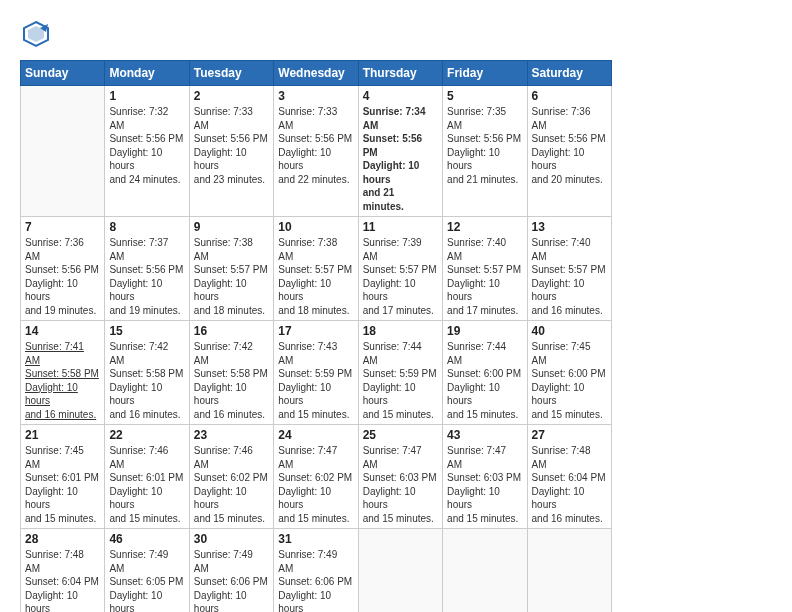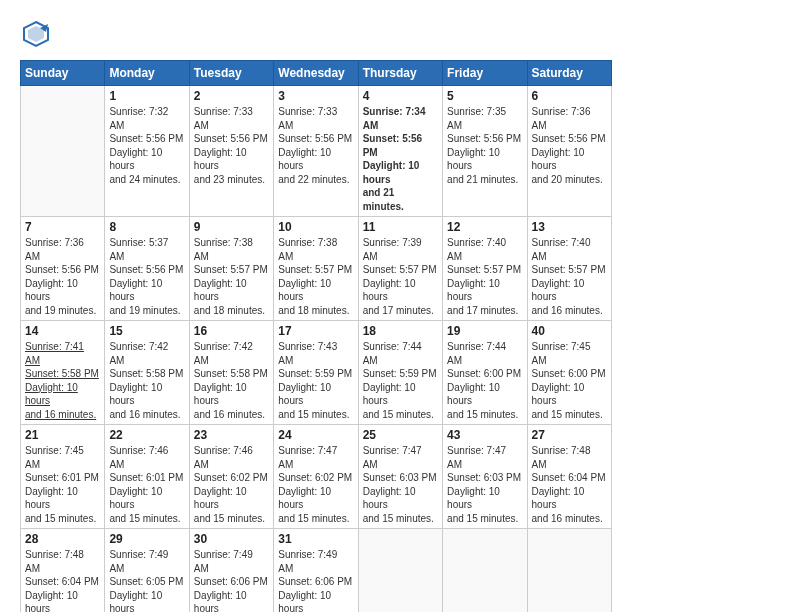--- a/index.html
+++ b/index.html
@@ -187,21 +187,21 @@
         <tr>
           <td>
             <span class="day-number">7</span>
             <div class="day-info" style="white-space: pre-line;">Sunrise: 7:36 AM
 Sunset: 5:56 PM
 Daylight: 10 hours
 and 19 minutes.</div>
           </td>
           <td>
             <span class="day-number">8</span>
-            <div class="day-info" style="white-space: pre-line;">Sunrise: 5:37 AM
+            <div class="day-info" style="white-space: pre-line;">Sunrise: 7:37 AM
 Sunset: 5:56 PM
 Daylight: 10 hours
 and 19 minutes.</div>
           </td>
           <td>
             <span class="day-number">9</span>
             <div class="day-info" style="white-space: pre-line;">Sunrise: 7:38 AM
 Sunset: 5:57 PM
 Daylight: 10 hours
 and 18 minutes.</div>
@@ -339,21 +339,21 @@
         </tr>
         <tr>
           <td>
             <span class="day-number">28</span>
             <div class="day-info" style="white-space: pre-line;">Sunrise: 7:48 AM
 Sunset: 6:04 PM
 Daylight: 10 hours
 and 16 minutes.</div>
           </td>
           <td>
-            <span class="day-number">29</span>
+            <span class="day-number">46</span>
             <div class="day-info" style="white-space: pre-line;">Sunrise: 7:49 AM
 Sunset: 6:05 PM
 Daylight: 10 hours
 and 16 minutes.</div>
           </td>
           <td>
             <span class="day-number">30</span>
             <div class="day-info" style="white-space: pre-line;">Sunrise: 7:49 AM
 Sunset: 6:06 PM
 Daylight: 10 hours

